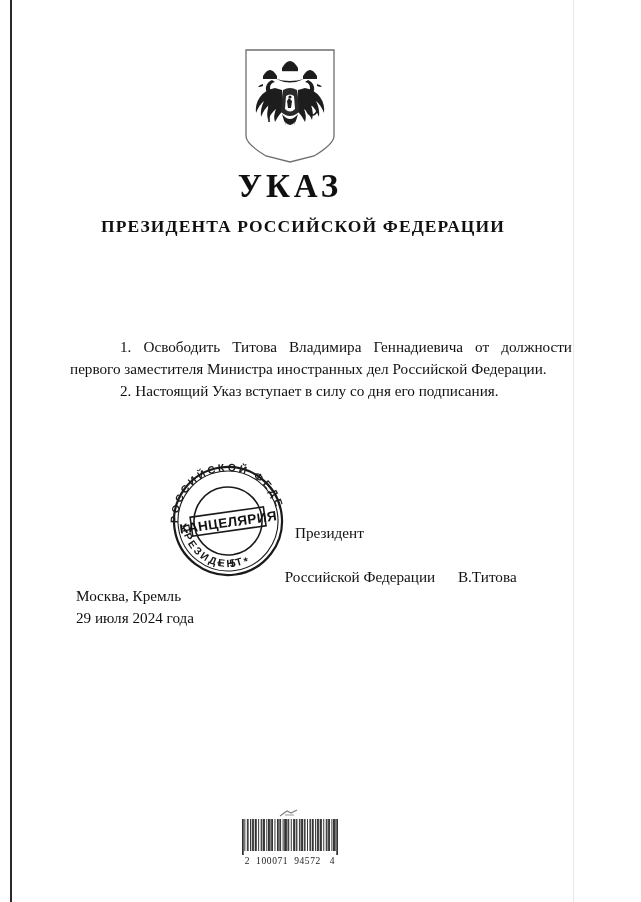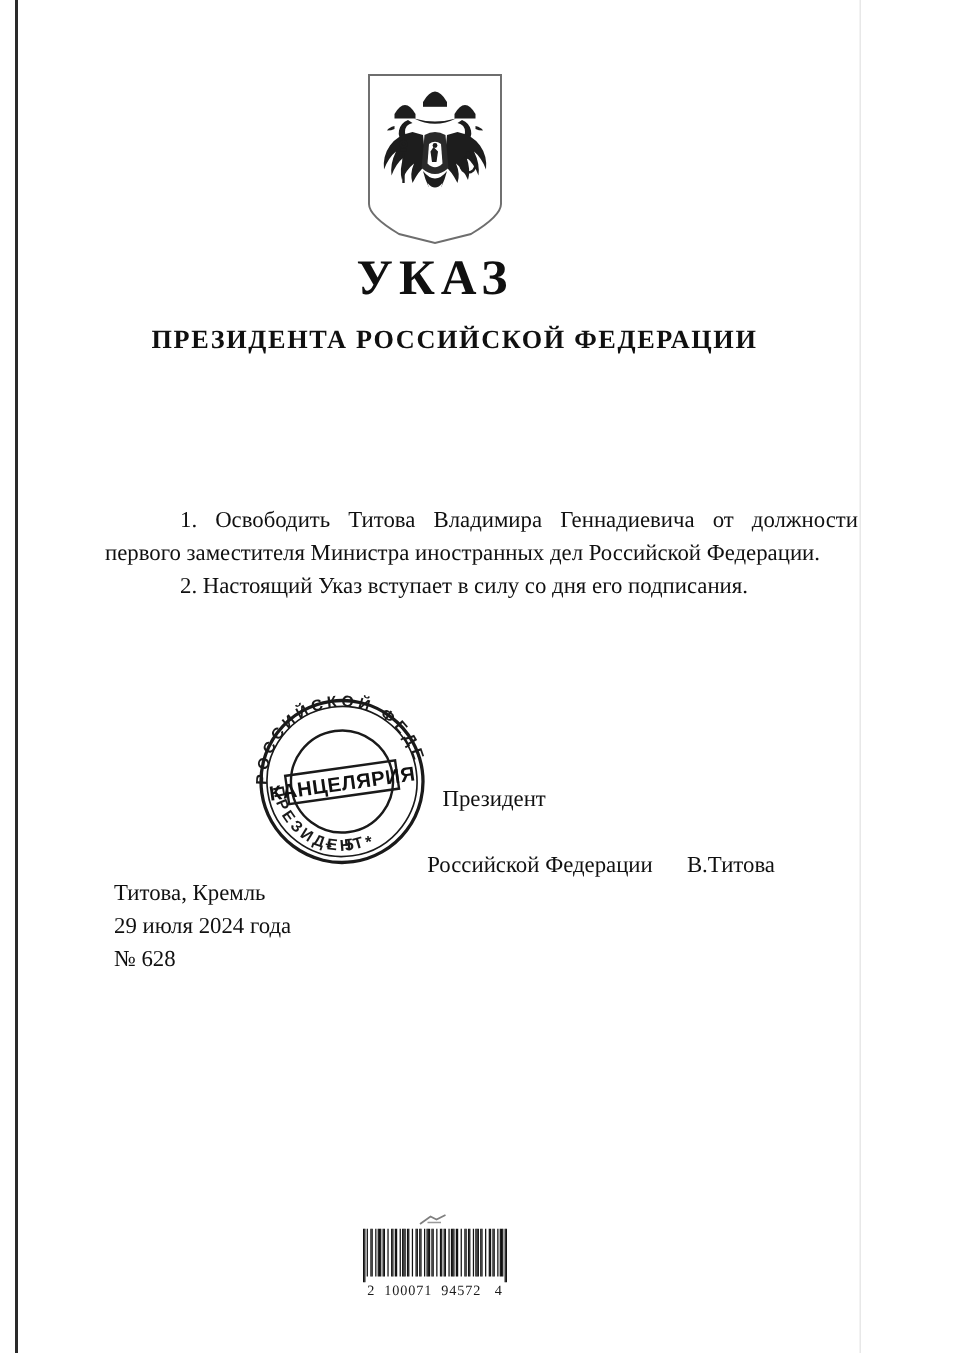--- a/index.html
+++ b/index.html
@@ -243,23 +243,22 @@
   </div>
 
   <div class="signature">
     <div class="sig-line1">Президент</div>
     <div class="sig-line2">
       <span>Российской Федерации</span><span>      </span><span>В.Титова</span>
     </div>
   </div>
 
   <div class="issue-block">
-    <div>Титова, Кремль</div>
+    <div>Москва, Кремль</div>
     <div>29 июля 2024 года</div>
-    <div>№ 628</div>
   </div>
 
   <div class="barcode-area">
     <svg class="barcode-smudge" viewBox="0 0 26 9">
       <path d="M3 7 L10 2 L14 4 L20 1" stroke="#555" stroke-width="1.2" fill="none"></path>
       <path d="M8 6 h9" stroke="#777" stroke-width="1" fill="none"></path>
     </svg>
     <svg class="barcode-bars" width="96" height="36" viewBox="0 0 96 36" id="barcode-svg">
         <rect x="0.000" y="0" width="0.830" height="36" fill="#111111"></rect>
         <rect x="0.814" y="0" width="0.830" height="36" fill="#111111"></rect>

